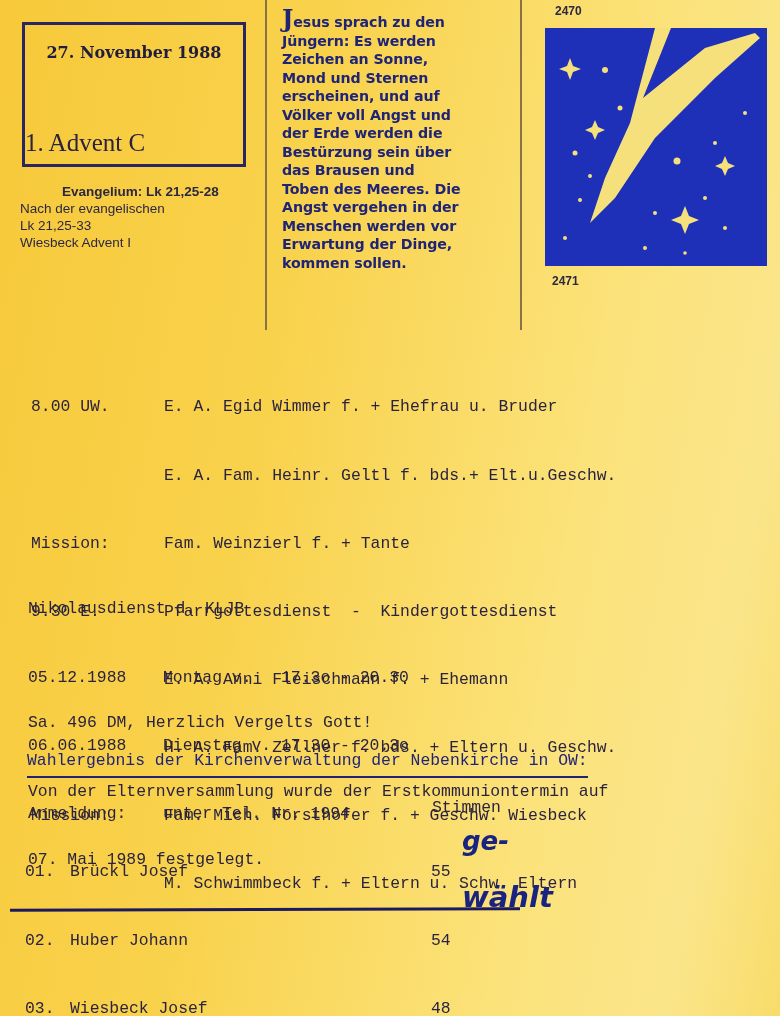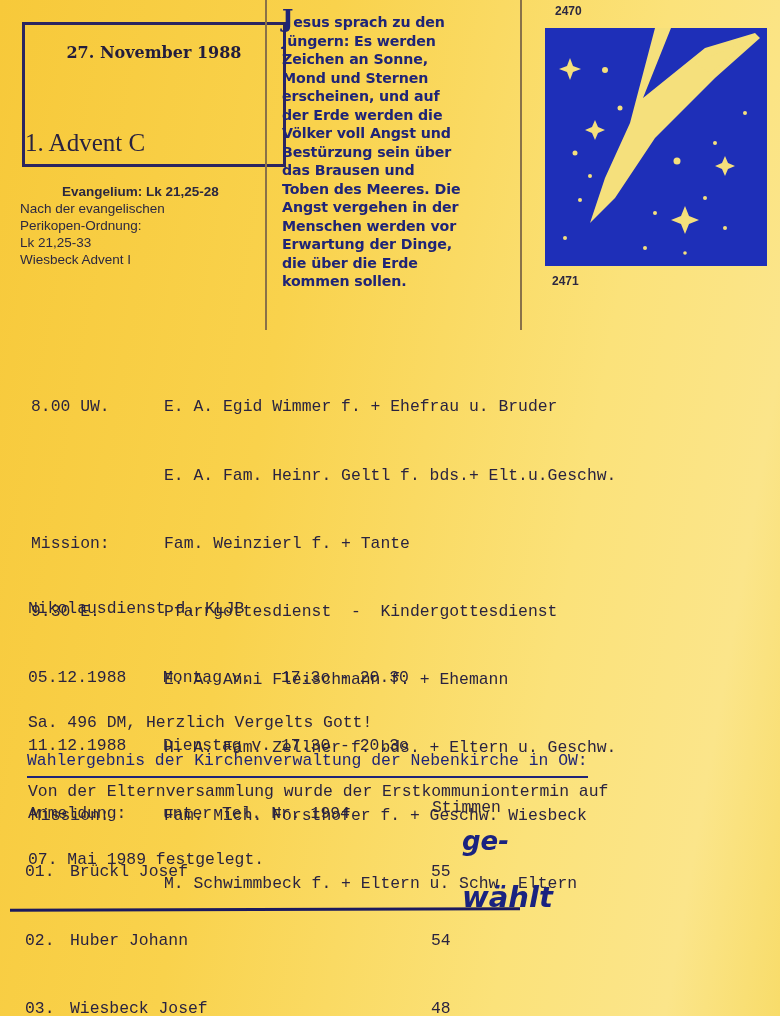--- a/index.html
+++ b/index.html
@@ -5,21 +5,21 @@
     html, body { margin: 0; padding: 0; }
     body {
       width: 780px; height: 1016px; overflow: hidden; position: relative;
       background: linear-gradient(100deg, #f7c93a 0%, #f9d24c 35%, #fbe27a 70%, #fbe58a 88%, #f8dc6a 100%);
       font-family: "Liberation Mono", monospace;
       color: #2a2340;
     }
     .abs { position: absolute; }
     
     .date-box {
-      left: 22px; top: 22px; width: 264px; height: 145px;
+      left: 22px; top: 22px; width: 224px; height: 145px;
       border: 3px solid #2b2560; box-sizing: border-box;
     }
     .date-box .date {
       position: absolute; left: 0; right: 0; top: 18px; text-align: center;
       font-family: "DejaVu Serif", serif; font-weight: bold; font-size: 16px; color: #231d3d;
     }
     .date-box .sunday {
       position: absolute; left: 0; right: 0; top: 104px; text-align: left;
       font-family: "Liberation Serif", serif; font-size: 25px; color: #2a2340;
     }
@@ -64,43 +64,41 @@
 <body>
 
 <div class="abs date-box">
   <div class="date">27. November 1988</div>
   <div class="sunday">1. Advent C</div>
 </div>
 
 <div class="abs gospel">
   <div class="ref">Evangelium: Lk 21,25-28</div>
   <div>Nach der evangelischen</div>
-  <div>Perikopen-Ordnung:</div>
   <div>Lk 21,25-33</div>
   <div>Wiesbeck Advent I</div>
 </div>
 
 <div class="abs vline" style="left:265px; top:0; height:330px;"></div>
 <div class="abs vline" style="left:520px; top:0; height:330px;"></div>
 
 <div class="abs quote">
   <div><span class="dropcap">J</span><span>esus sprach zu den</span></div>
   <div>Jüngern: Es werden</div>
   <div>Zeichen an Sonne,</div>
   <div>Mond und Sternen</div>
   <div>erscheinen, und auf</div>
+  <div>Völker voll Angst und</div>
   <div>der Erde werden die</div>
-  <div>Völker voll Angst und</div>
   <div>Bestürzung sein über</div>
   <div>das Brausen und</div>
   <div>Toben des Meeres. Die</div>
   <div>Angst vergehen in der</div>
   <div>Menschen werden vor</div>
   <div>Erwartung der Dinge,</div>
-  <div>die über die Erde</div>
   <div>kommen sollen.</div>
 </div>
 
 <div class="abs img-num" style="left:555px; top:4px;">2470</div>
 <div class="abs comet">
   <svg width="222" height="238" viewBox="0 0 222 238">
     <rect width="222" height="238" fill="#1e2fb8"></rect>
     <path d="M110 0 L126 0 L98 70 L160 20 L210 5 L215 10 L170 50 L110 110 L70 170 L45 195 L60 150 L85 95 Z" fill="#f5e07c"></path>
     <path d="M150 35 L205 12 L165 45 Z" fill="#f5e07c" opacity="0.8"></path>
     <g fill="#f5e07c">
@@ -135,21 +133,21 @@
   <div class="schedule-row"><span class="time">9.30 E.</span><span>Pfarrgottesdienst  -  Kindergottesdienst</span></div>
   <div class="schedule-row"><span class="time"></span><span>E. A. Anni Fleischmann f. + Ehemann</span></div>
   <div class="schedule-row"><span class="time"></span><span>H. A. Fam. Zellner f. bds. + Eltern u. Geschw.</span></div>
   <div class="schedule-row"><span class="time">Mission:</span><span>Fam. Mich. Forsthofer f. + Geschw. Wiesbeck</span></div>
   <div class="schedule-row"><span class="time"></span><span>M. Schwimmbeck f. + Eltern u. Schw. Eltern</span></div>
 </div>
 
 <div class="abs tw" style="left:28px; top:553px;">
   <div>Nikolausdienst d. KLJB</div>
   <div class="nik-row"><span style="width:135px;flex:none">05.12.1988</span><span>Montag v.   17.3o - 20.30</span></div>
-  <div class="nik-row"><span style="width:135px;flex:none">11.12.1988</span><span>Dienstag v. 17.30 - 20.3o</span></div>
+  <div class="nik-row"><span style="width:135px;flex:none">06.06.1988</span><span>Dienstag v. 17.30 - 20.3o</span></div>
   <div class="nik-row"><span style="width:135px;flex:none">Anmeldung:</span><span>unter Tel. Nr. 1994</span></div>
 </div>
 
 <div class="abs tw" style="left:28px; top:667px;">
   <div>Sa. 496 DM, Herzlich Vergelts Gott!</div>
   <div>Von der Elternversammlung wurde der Erstkommuniontermin auf</div>
   <div>07. Mai 1989 festgelegt.</div>
 </div>
 
 <div class="abs tw heading-ul">Wahlergebnis der Kirchenverwaltung der Nebenkirche in OW:</div>

